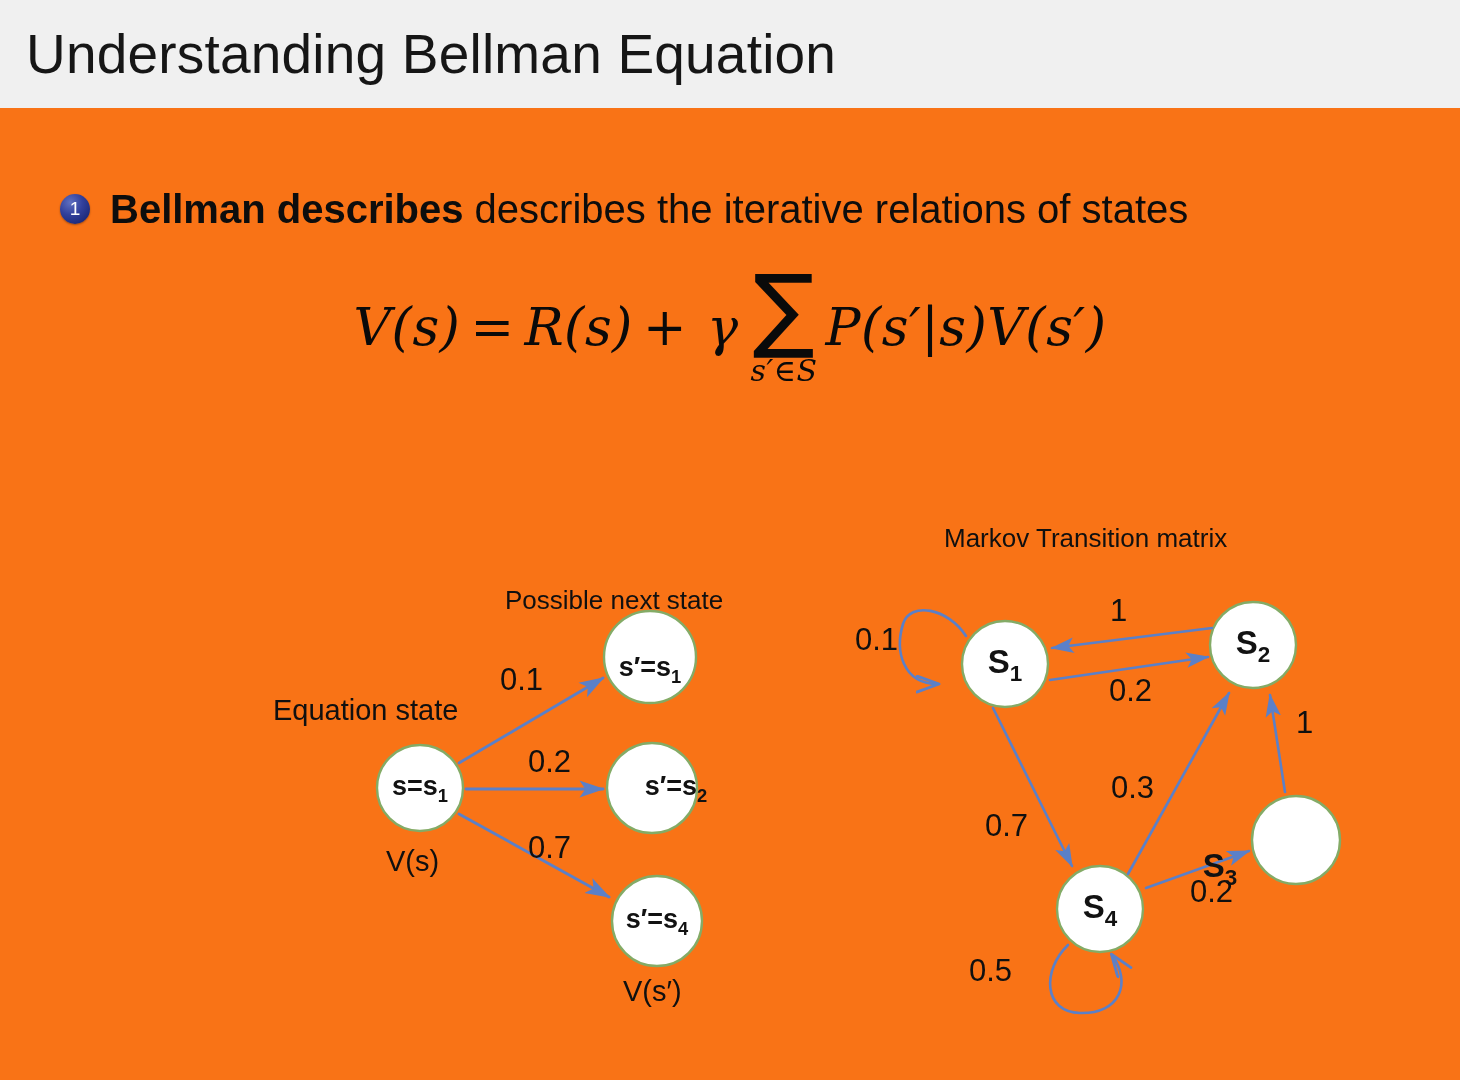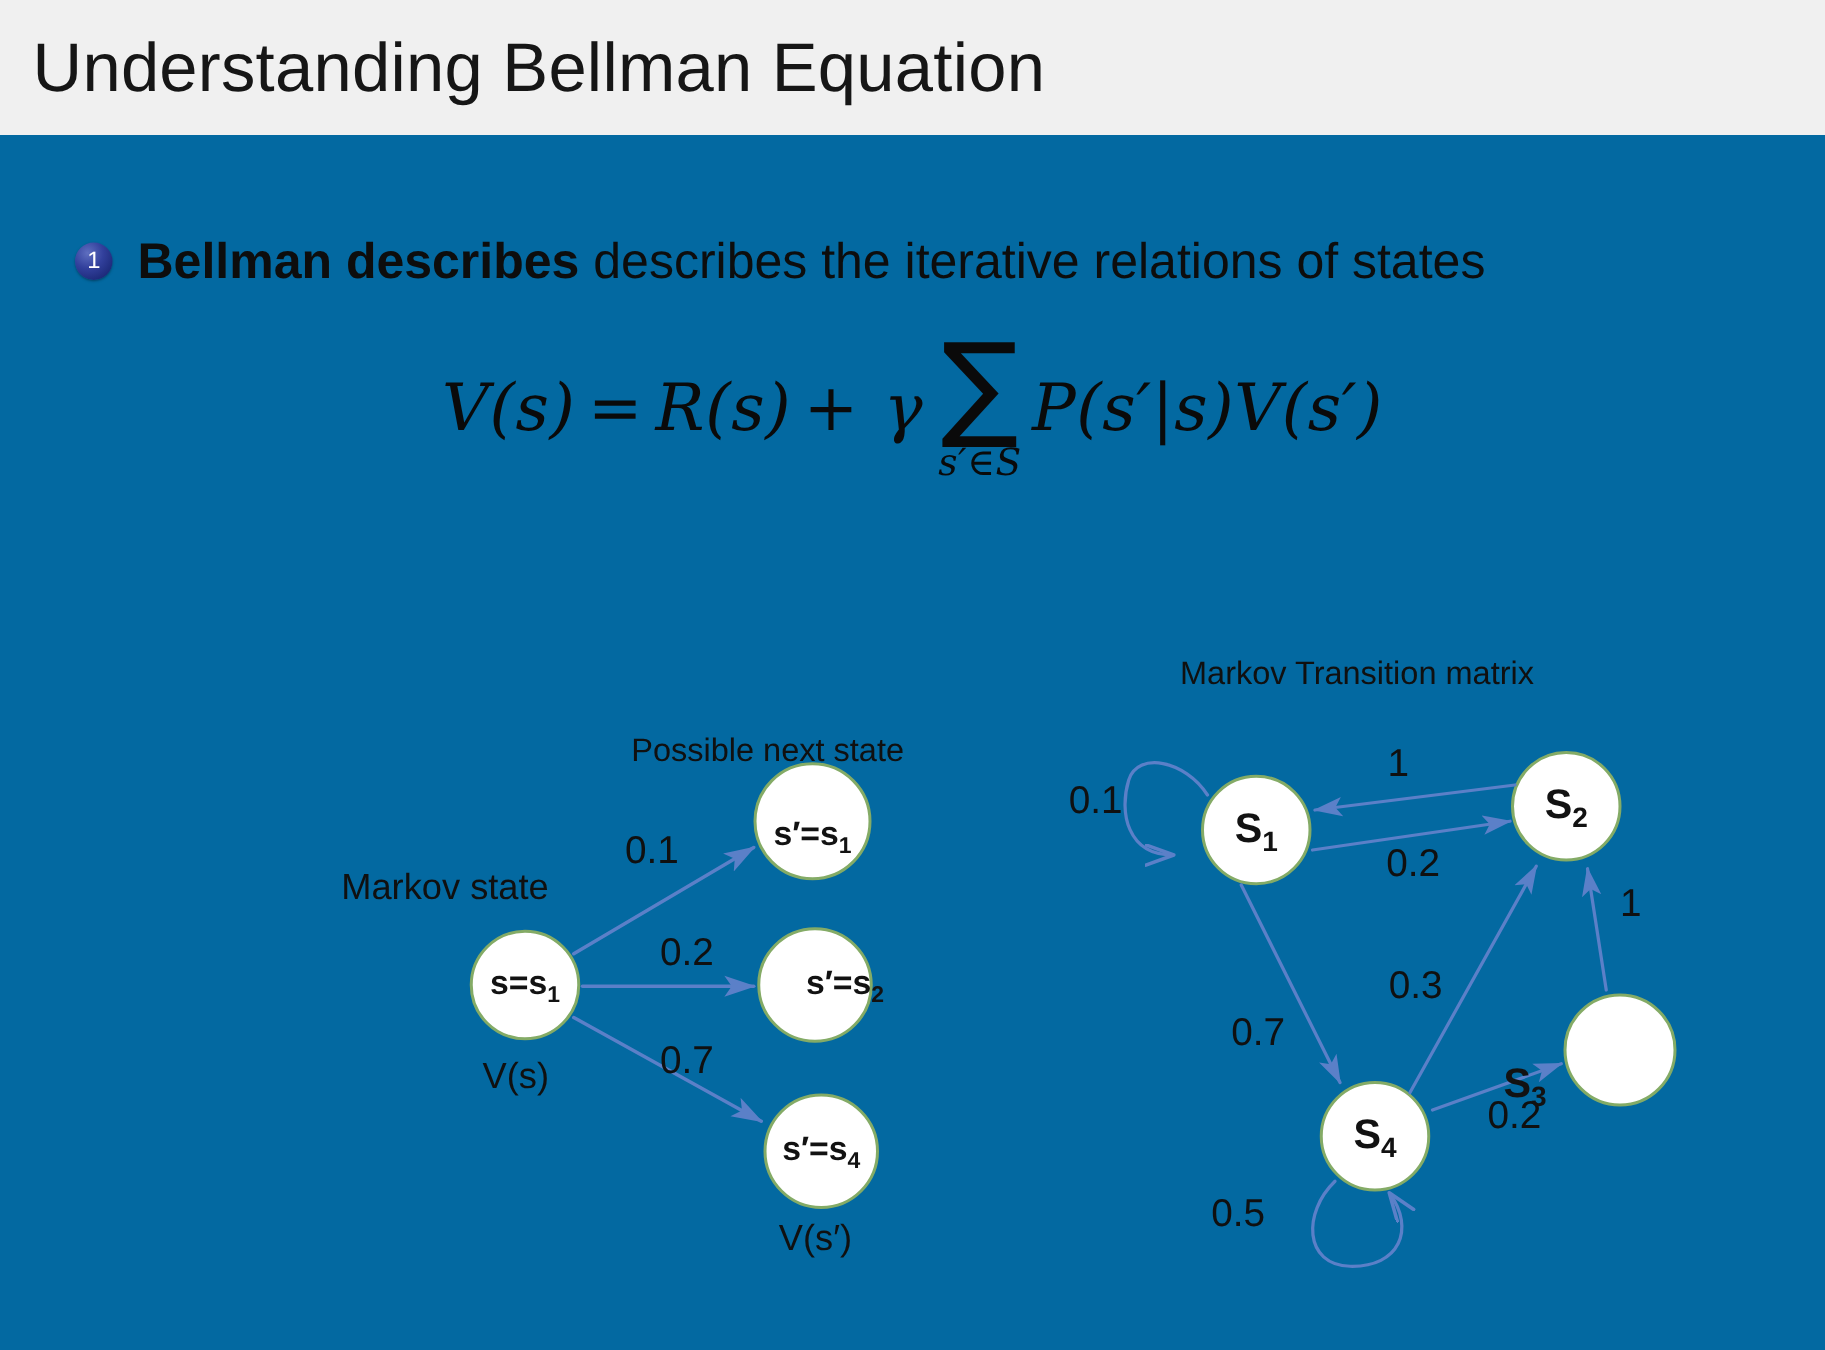--- a/index.html
+++ b/index.html
@@ -9,21 +9,21 @@
     background: #ffffff;
   }
   body {
     font-family: "Liberation Sans", "DejaVu Sans", sans-serif;
     color: #0d0d0d;
   }
   #slide {
     position: relative;
     width: 1460px;
     height: 1080px;
-    background: #0369a1;
+    background: #f97316;
     overflow: hidden;
   }
 
   
   #header-band {
     position: absolute;
     left: 0; top: 0;
     width: 1460px;
     height: 108px;
     background: #f0f0f0;
@@ -223,21 +223,21 @@
 
         <line x1="1146" y1="888" x2="1249" y2="851" marker-end="url(#ah)"></line>
 
         <line x1="1285" y1="792" x2="1270" y2="695" marker-end="url(#ah)"></line>
 
         <path d="M 1068 945 C 1042 970 1043 1012 1080 1013 C 1120 1014 1132 983 1112 955" marker-end="url(#ah-open)"></path>
       </g>
     </svg>
 
     <div class="dlabel head" style="left:505px; top:557px;margin-top:28px;">Possible next state</div>
-    <div class="dlabel" style="left:273px; top:694px;">Markov state</div>
+    <div class="dlabel" style="left:273px; top:694px;">Equation state</div>
     <div class="dlabel" style="left:386px; top:845px;">V(s)</div>
     <div class="dlabel" style="left:623px; top:975px;">V(s′)</div>
 
     <div class="prob" style="left:500px; top:662px;">0.1</div>
     <div class="prob" style="left:528px; top:744px;">0.2</div>
     <div class="prob" style="left:528px; top:830px;">0.7</div>
 
     <div class="node-label" style="left:420px; top:789px;"><span>s=s</span><sub>1</sub></div>
     <div class="node-label" style="left:650px; top:670px;"><span>s′=s</span><sub>1</sub></div>
     <div class="node-label" style="left:676px; top:789px;"><span>s′=s</span><sub>2</sub></div>

